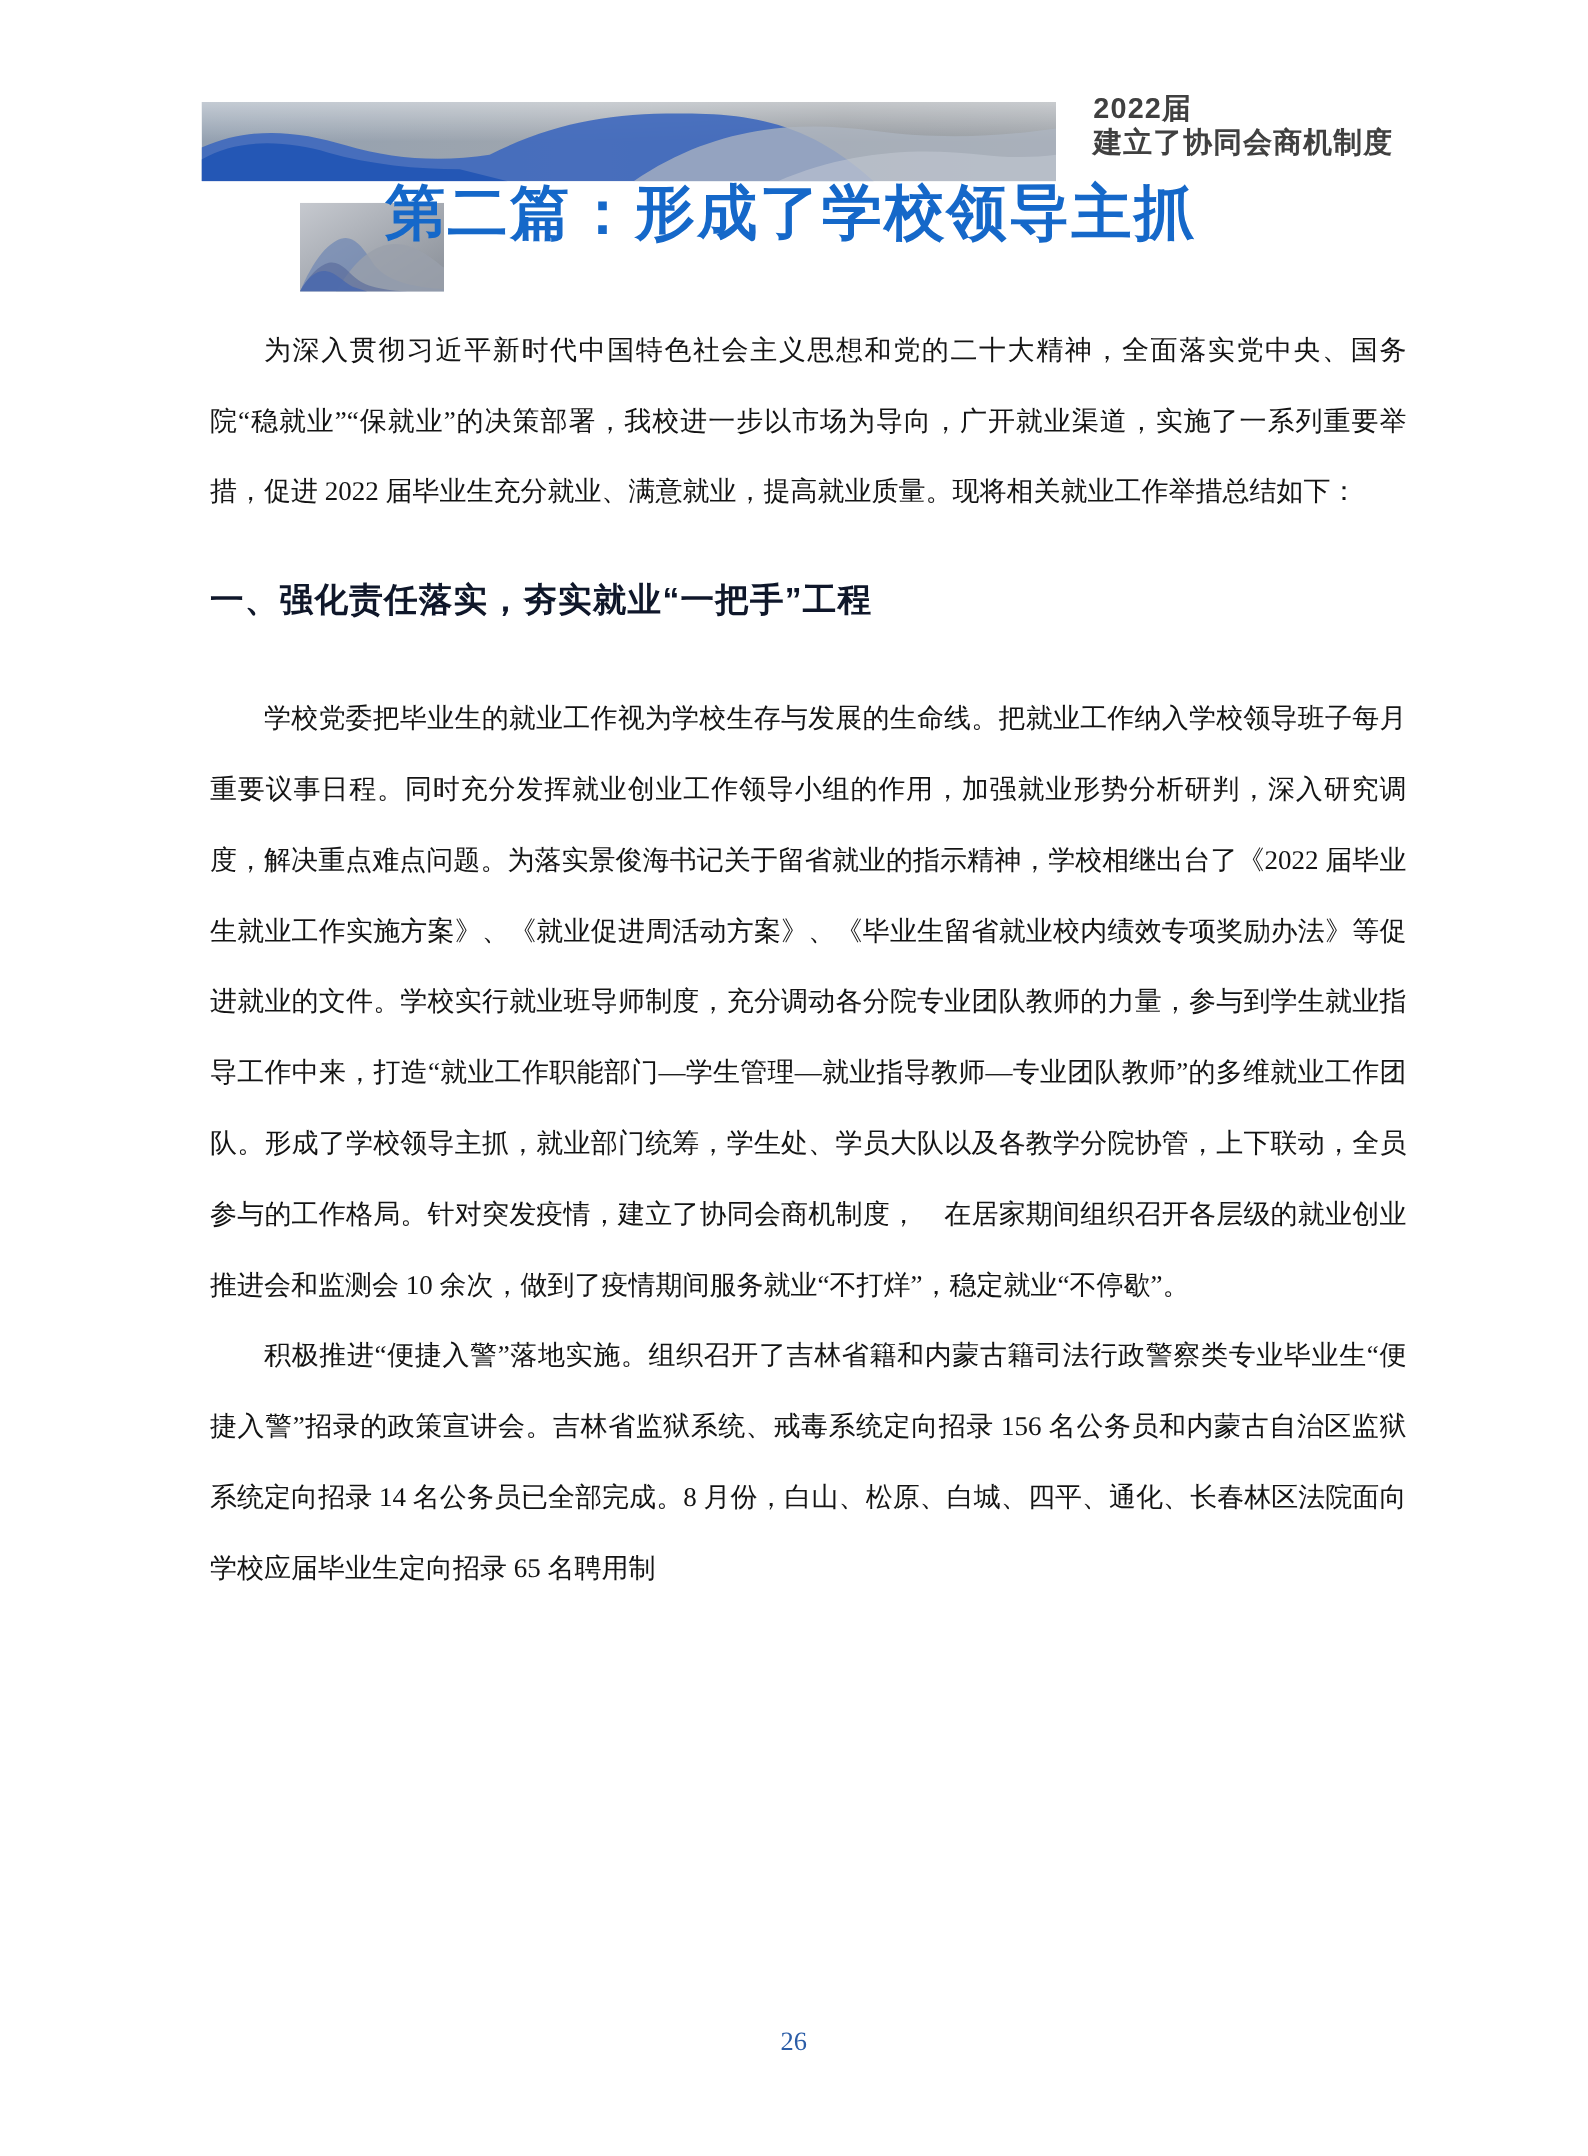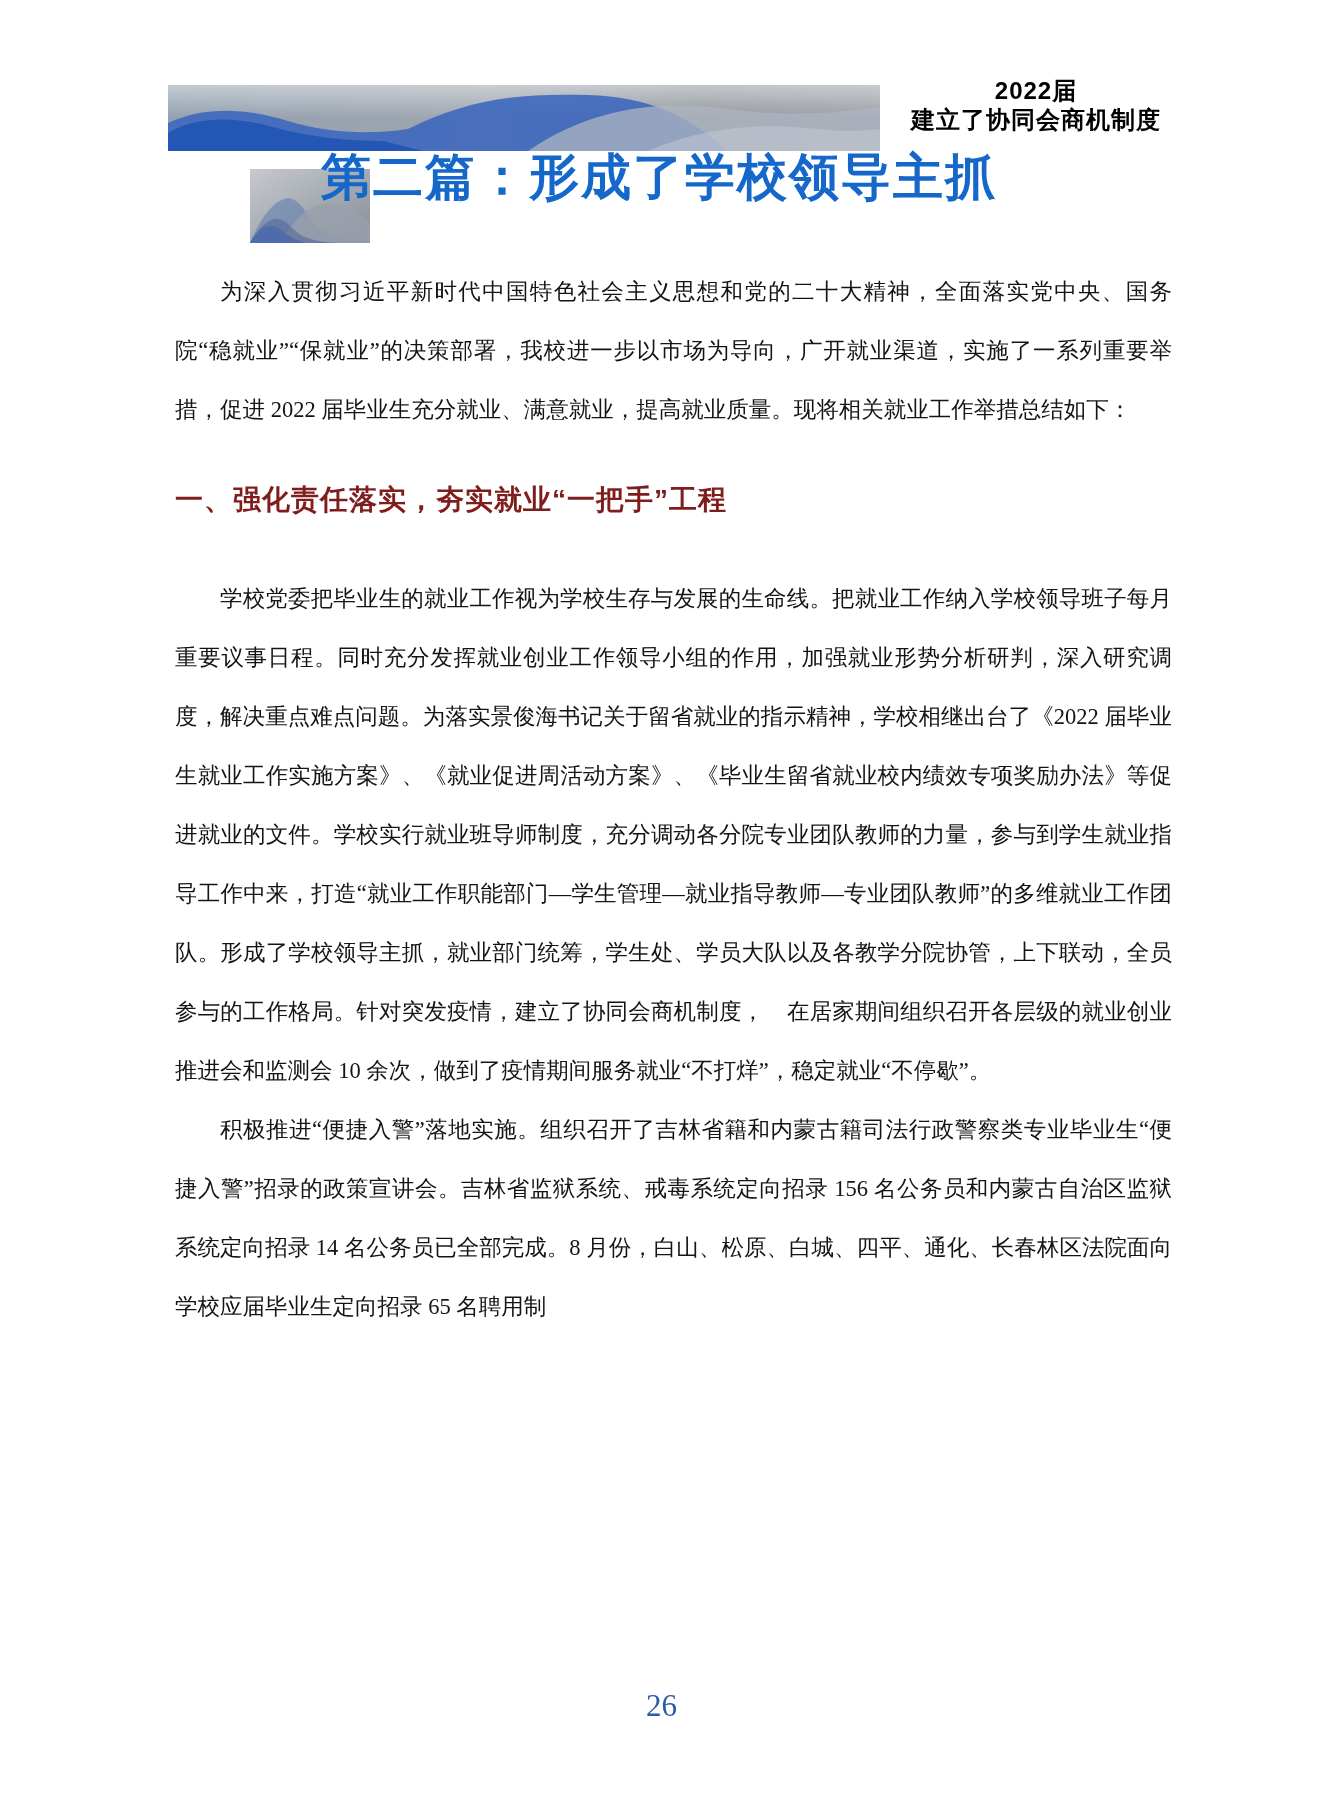--- a/index.html
+++ b/index.html
@@ -11,25 +11,25 @@
     font-family:"Liberation Serif","DejaVu Serif",serif;
   }
   
   .banner{
     position:absolute;left:168px;top:85px;width:712px;height:66px;
   }
   .banner svg{display:block;width:100%;height:100%;}
   
   .header-right{
     position:absolute;top:76px;right:162px;
-    text-align:center;
+    text-align:left;
     font-family:"Liberation Sans","DejaVu Sans",sans-serif;
     font-weight:bold;
     font-size:24px;line-height:29px;
-    color:#000000;
+    color:#404040;
     letter-spacing:1px;
   }
   
   .title-thumb{
     position:absolute;left:250px;top:169px;width:120px;height:74px;
   }
   .title-thumb svg{display:block;width:100%;height:100%;}
   .page-title{
     position:absolute;left:321px;top:147px;
     font-family:"Liberation Sans","DejaVu Sans",sans-serif;
@@ -43,31 +43,31 @@
     position:absolute;left:163px;top:262px;width:997px;
     font-size:22.5px;line-height:59px;
     color:#141414;
     text-align:justify;
     margin-left:12px;
   }
   .content p{margin:0;text-indent:45px;}
   .sec-heading{
     font-family:"Liberation Sans","DejaVu Sans",sans-serif;
     font-weight:bold;
-    color:#7f1d1d;
+    color:#0f172a;
     font-size:28px;line-height:34px;
     letter-spacing:1px;
     text-indent:0;
   }
   .sec-heading.first{margin:44px 0 52px 0;}
   .sec-heading.second{margin:46px 0 46px 0;}
   .page-num{
     position:absolute;left:0;top:1688px;width:100%;
     text-align:center;
-    font-size:31px;
+    font-size:22px;
     color:#2B5DA7;
     font-family:"Liberation Serif","DejaVu Serif",serif;
   }
 </style>
 </head>
 <body>
 
 <div class="page">
 
   <div class="banner">

